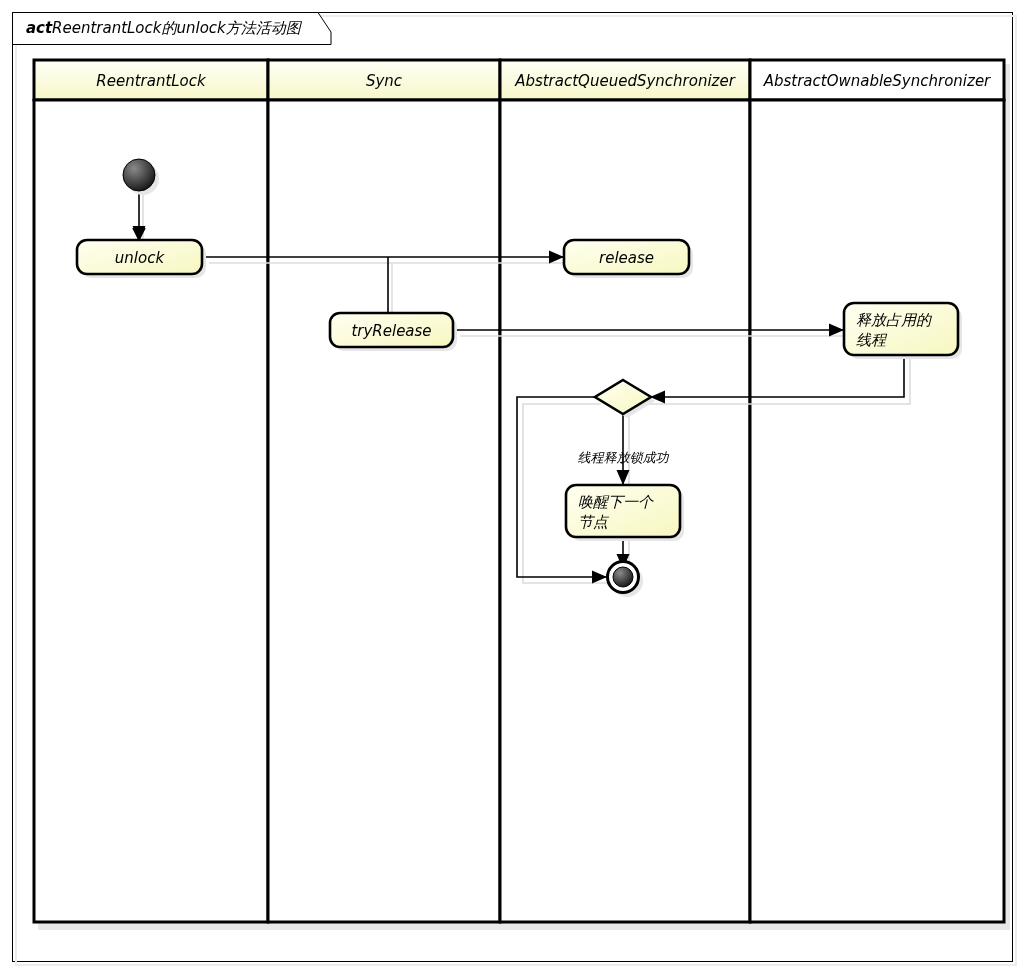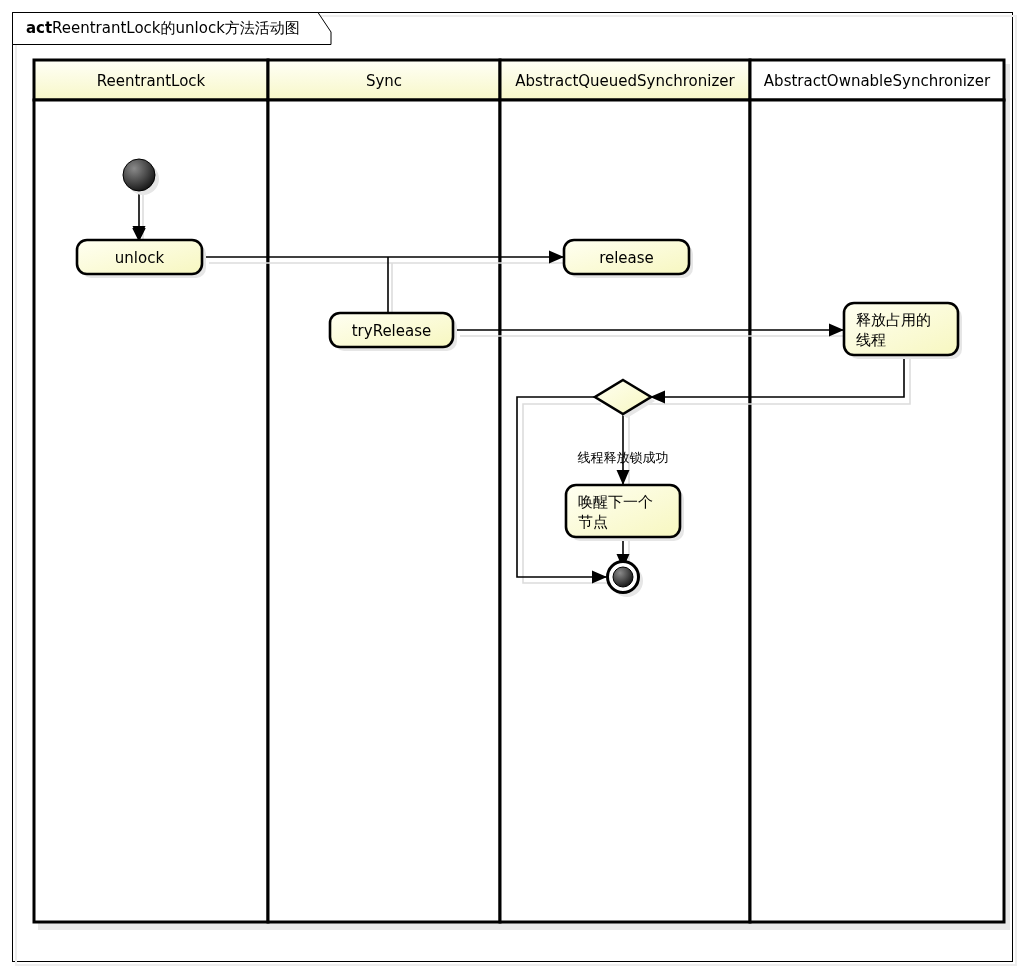--- a/index.html
+++ b/index.html
@@ -10,20 +10,21 @@
   body {
     width: 1036px;
     height: 976px;
     font-family: "DejaVu Sans", "Liberation Sans", sans-serif;
     overflow: hidden;
   }
   #stage {
     position: relative;
     width: 1036px;
     height: 912px;
+    font-style: italic;
   }
   #diagram {
     position: absolute;
     left: 0;
     top: 0;
   }
   text {
     font-family: "DejaVu Sans", "Liberation Sans", sans-serif;
     fill: #000000;
   }

